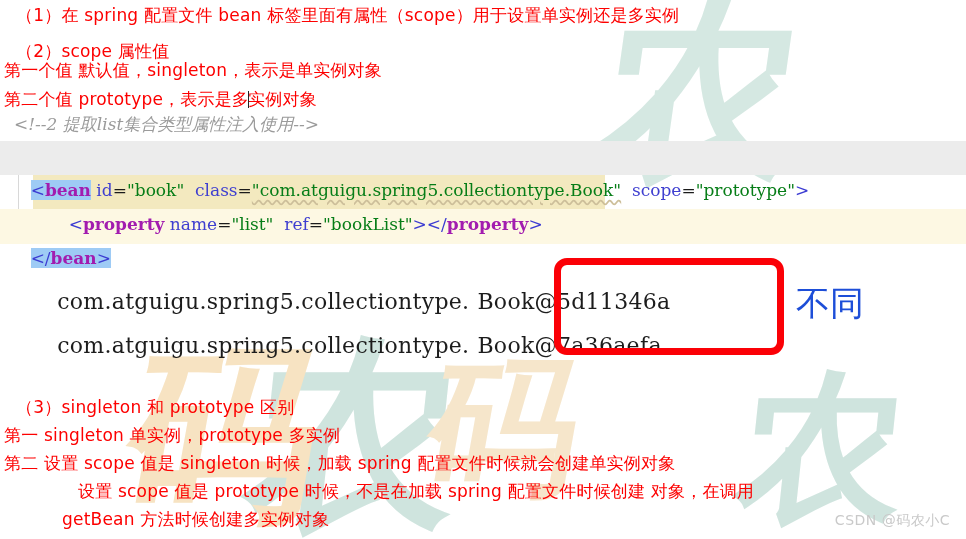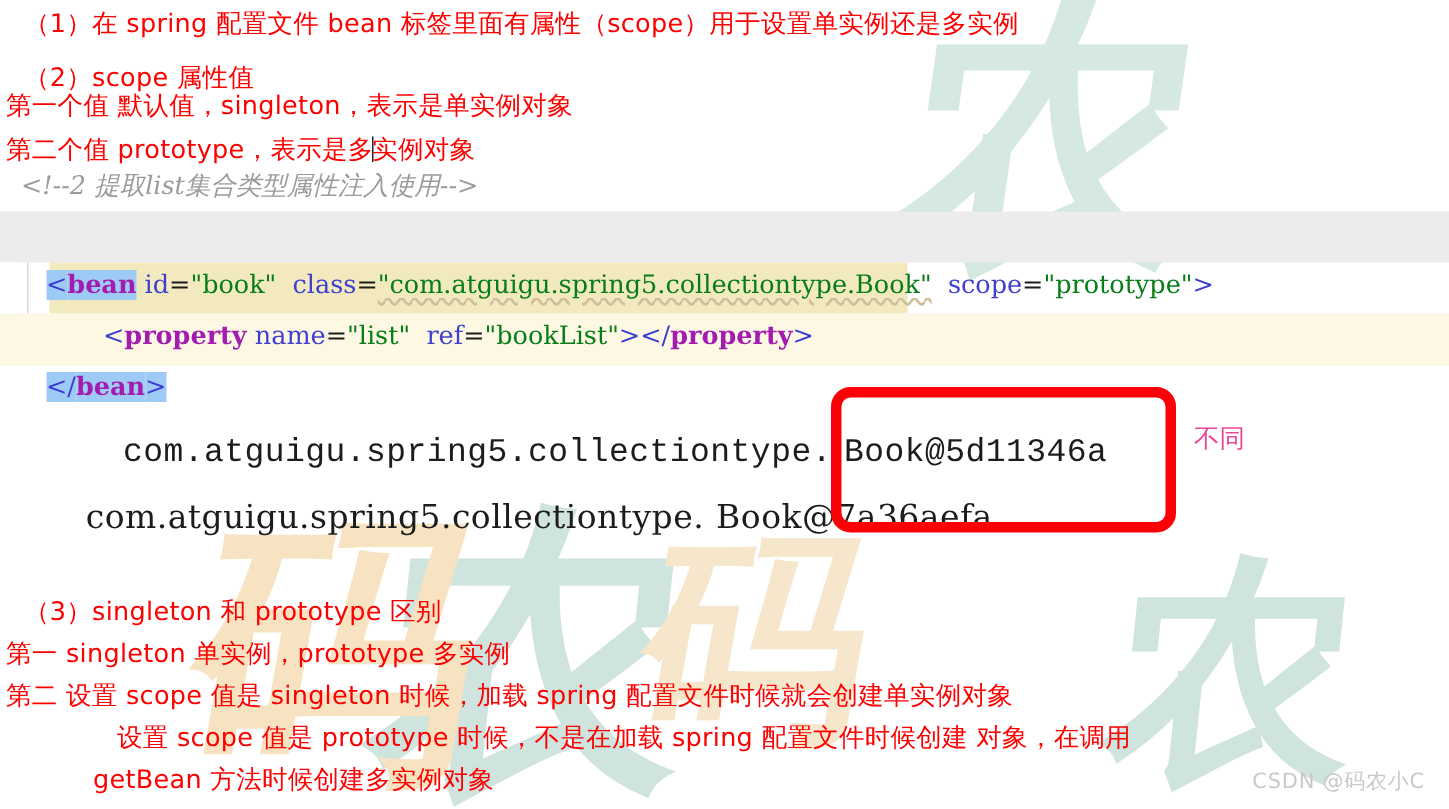--- a/index.html
+++ b/index.html
@@ -142,43 +142,43 @@
     font-family: "DejaVu Serif", "Liberation Serif", serif;
     font-size: 22px;
     color: #1c1c1c;
     letter-spacing: .3px;
   }
   .console-line {
     position: absolute;
     left: 28px;
     white-space: pre;
   }
-  .console-line.l1 { top: 8px; font-family: Liberation Mono, monospace; }
+  .console-line.l1 { top: 8px; }
   .console-line.l2 { top: 52px; }
   .hashpart { padding-left: 8px; }
 
   #red-rect {
     position: absolute;
     left: 554px;
     top: 258px;
     width: 230px;
     height: 97px;
     border: 7px solid #fb0006;
     border-radius: 13px;
     box-sizing: border-box;
     z-index: 3;
     background: transparent;
   }
   #diff-label {
     position: absolute;
     left: 796px;
     top: 281px;
-    color: #ec4899;
+    color: #1d4ed8;
     font-family: "DejaVu Sans", sans-serif;
-    font-size: 17px;
+    font-size: 34px;
     z-index: 3;
     white-space: nowrap;
   }
 
   
   #csdn-mark {
     position: absolute;
     right: 16px;
     bottom: 9px;
     color: #c9c9c9;

